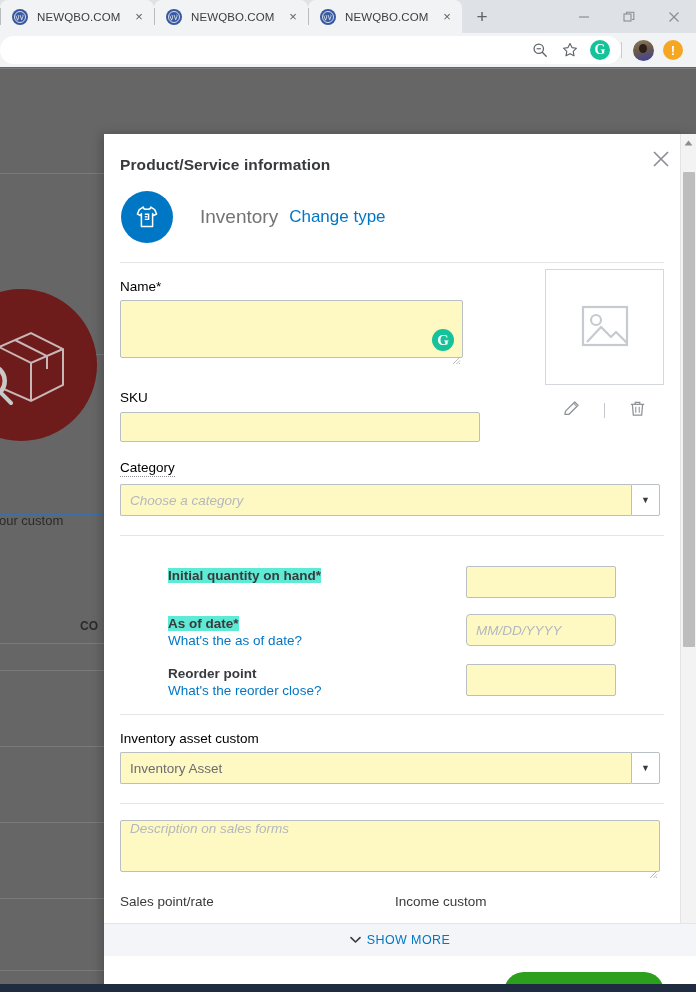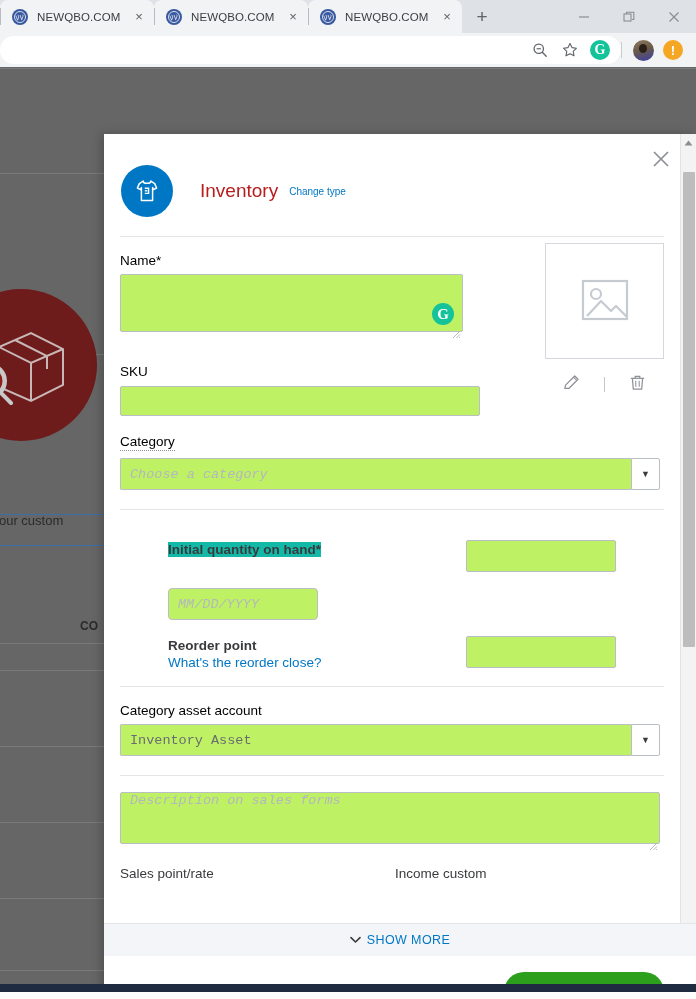--- a/index.html
+++ b/index.html
@@ -148,37 +148,37 @@
     display: flex; align-items: center; justify-content: center;
   }
 
   .type-row { display: flex; align-items: center; margin-top: 17px; padding-left: 1px; }
   .type-badge {
     width: 52px; height: 52px; border-radius: 50%;
     background: #0077c5; flex: none;
     display: flex; align-items: center; justify-content: center;
   }
   .type-name {
-    font-size: 19px; color: #b91c1c; margin-left: 27px; font-weight: 400;
+    font-size: 19px; color: #737373; margin-left: 27px; font-weight: 400;
   }
   .type-change {
-    font-size: 10px; color: #2ca01c; margin-left: 11px;
+    font-size: 17px; color: #2ca01c; margin-left: 11px;
   }
   .link-blue { color: #0077c5; }
 
   .divider { height: 1px; background: #e3e5e8; margin: 19px 0 0 0; }
 
   .field-label {
     font-size: 13.5px; color: #000000; margin-bottom: 6px; display: block;
   }
   .field-label.dotted { border-bottom: 1px dotted #8d9096; display: inline-block; padding-bottom: 1px; }
 
   .ipt {
-    border: 1px solid #babec5; border-radius: 2px; background: #bef264;
-    font-family: Liberation Mono, monospace; font-size: 13.5px;
+    border: 1px solid #babec5; border-radius: 2px; background: #fef9c3;
+    font-family: Liberation Sans, sans-serif; font-size: 13.5px;
     color: #393a3d; padding: 0 9px; outline: none;
   }
   .ipt::placeholder { color: #b4b7bd; font-style: italic; }
 
   .name-wrap { position: relative; width: 343px; }
   .name-box { width: 343px; height: 58px; resize: none; }
   .gram-badge {
     position: absolute; right: 9px; bottom: 11px;
     width: 22px; height: 22px; border-radius: 50%;
     background: #15c39a; color: #fff;
@@ -212,21 +212,21 @@
     background: #fff; display: flex; align-items: center; justify-content: center;
     border-radius: 0 2px 2px 0; color: #393a3d; font-size: 9px;
   }
 
   .qty-block { padding-left: 48px; margin-top: 30px; }
   .qty-row { display: flex; align-items: flex-start; margin-bottom: 16px; }
   .qty-labels { width: 298px; }
   .qty-lab {
     font-size: 13.5px; color: #393a3d; font-weight: bold; display: inline-block;
   }
-  .hl { background: #14b8a6; }
+  .hl { background: #5eead4; }
   .qty-help { font-size: 13.5px; color: #0077c5; display: block; margin-top: 1px; }
   .qty-input { width: 150px; height: 32px; }
   .qty-input.rounded { border-radius: 4px; }
 
   .acct-wrap { display: flex; width: 540px; margin-top: 1px; }
   .acct-box { flex: 1; height: 32px; border-right: none; border-radius: 2px 0 0 2px; color: #6b6c72; }
 
   .desc-box { width: 540px; height: 52px; resize: none; position: relative; }
   .desc-wrap { position: relative; width: 540px; }
 
@@ -391,20 +391,21 @@
       <div class="bg-band" style="top:755px;"></div>
       <div class="bg-band" style="top:831px;"></div>
       <div class="bg-band" style="top:903px;"></div>
     </div>
 
     <div class="modal">
 
       <div class="modal-scrollregion">
         <div class="modal-inner">
 
+          <div class="modal-title">Product/Service information</div>
 
           <div class="type-row">
             <div class="type-badge">
               <svg width="28" height="28" viewBox="0 0 28 28">
                 <path d="M10.2 4.2 L6.3 6.6 L4.4 11 L7.6 12.6 L8.4 10.6 L8.4 23.6 L19.6 23.6 L19.6 10.6 L20.4 12.6 L23.6 11 L21.7 6.6 L17.8 4.2" fill="none" stroke="#fff" stroke-width="1.5" stroke-linejoin="round" stroke-linecap="round"></path>
                 <path d="M10.2 4.2 C10.2 7 17.8 7 17.8 4.2" fill="none" stroke="#fff" stroke-width="1.5" stroke-linecap="round"></path>
                 <path d="M11.8 11.2 L15.6 11.2 L15.6 16.4 L11.8 16.4" fill="none" stroke="#fff" stroke-width="1.4"></path>
                 <line x1="11.8" y1="13.8" x2="14.4" y2="13.8" stroke="#fff" stroke-width="1.4"></line>
               </svg>
             </div>
@@ -479,36 +480,40 @@
           <div class="qty-block">
 
             <div class="qty-row">
               <div class="qty-labels">
                 <span class="qty-lab hl">Initial quantity on hand*</span>
               </div>
               <input class="ipt qty-input" type="text" style="">
             </div>
 
             <div class="qty-row">
+              <div class="qty-labels">
+                <span class="qty-lab hl">As of date*</span>
+                <span class="qty-help">What's the as of date?</span>
+              </div>
               <input class="ipt qty-input rounded" type="text" placeholder="MM/DD/YYYY" style="">
             </div>
 
             <div class="qty-row">
               <div class="qty-labels">
                 <span class="qty-lab">Reorder point</span>
                 <span class="qty-help">What's the reorder close?</span>
               </div>
               <input class="ipt qty-input" type="text" style="">
             </div>
           </div>
 
           <div class="divider" style="margin-top:14px;"></div>
 
           <div style="margin-top:16px;">
-            <span class="field-label">Category asset account</span>
+            <span class="field-label">Inventory asset custom</span>
             <div class="acct-wrap">
               <input class="ipt acct-box" type="text" value="Inventory Asset" style="">
               <div class="dd-btn">▼</div>
             </div>
           </div>
 
           <div class="divider" style="margin-top:19px;"></div>
 
           <div style="margin-top:16px;">
             <div class="desc-wrap">

